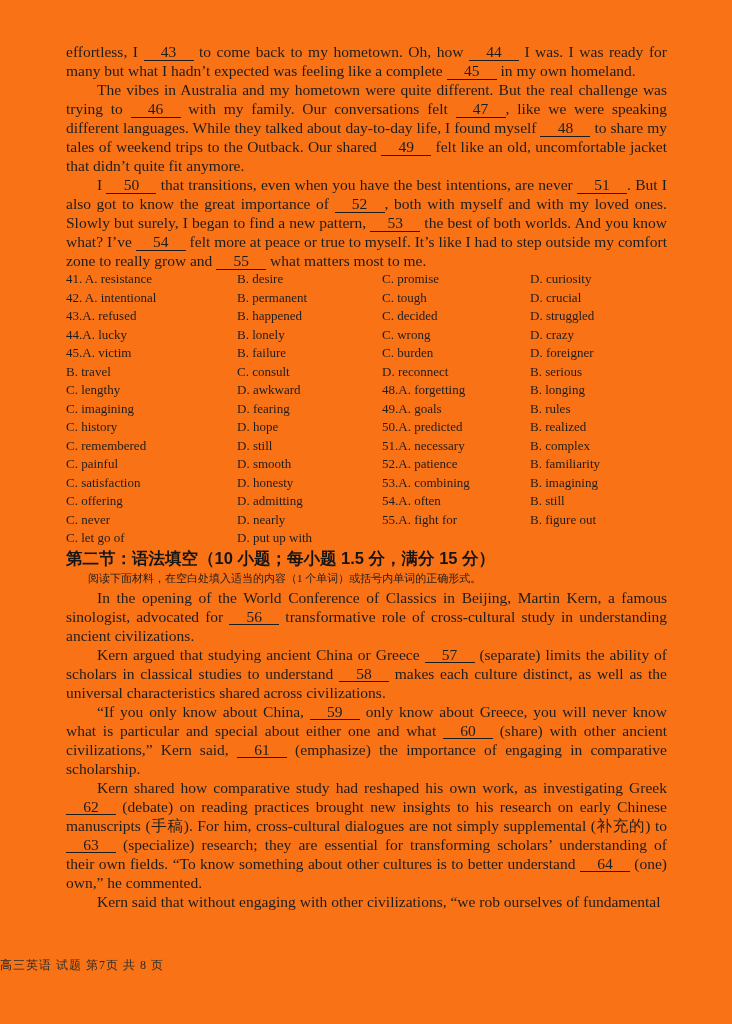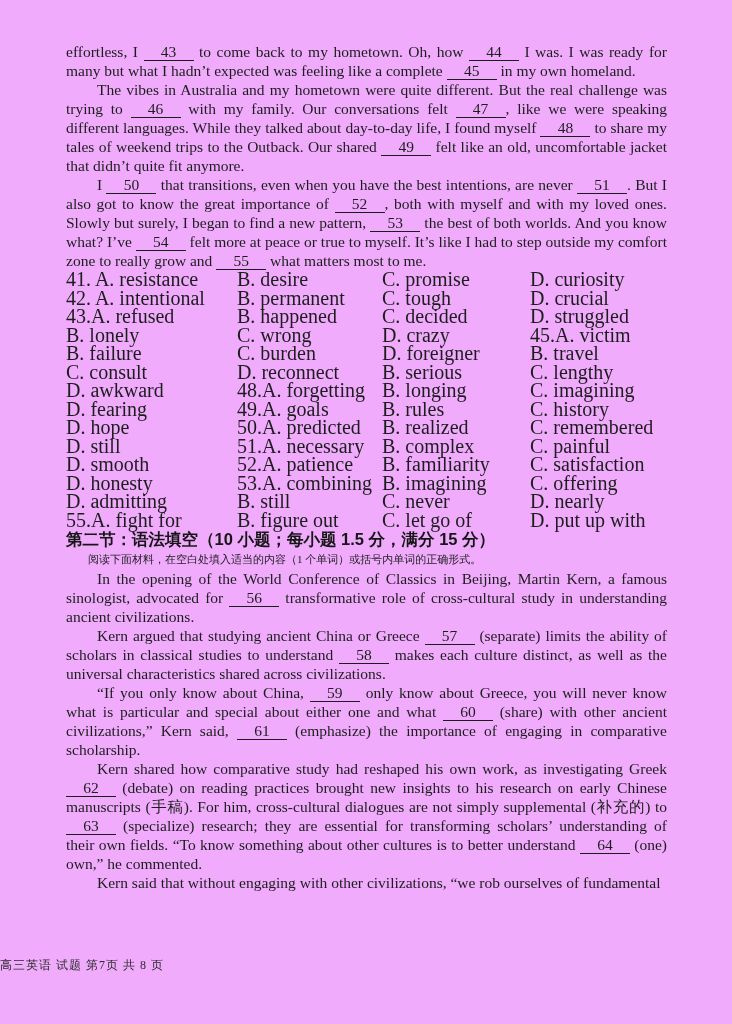--- a/index.html
+++ b/index.html
@@ -4,21 +4,21 @@
 <style>
   html,body{margin:0;padding:0;}
   body{
     width:732px;height:1024px;
     background:#e9e9e9;
     font-family:"Liberation Serif","DejaVu Serif",serif;
   }
   .page{
     position:relative;
     width:732px;height:1024px;
-    background:#f0abfc;
+    background:#f97316;
     overflow:hidden;
     color:#1d1d1d;
   }
   .content{
     position:absolute;
     left:66px;top:42px;
     width:601px;
   }
   .para{
     margin:0;
@@ -33,21 +33,21 @@
     min-width:46px;
     padding:0 2px;
     text-align:center;
     text-indent:0;
     border-bottom:1.5px solid #1c1c1c;
     line-height:1.02;
   }
   .options{
     display:grid;
     grid-template-columns:171px 145px 148px auto;
-    font-size:20px;
+    font-size:13px;
     line-height:18.5px;
   }
   .options .cell{
     white-space:nowrap;
     overflow:visible;
   }
   .part-title{
     margin:6px 0 1px 0;
     text-align:center;
     font-weight:bold;
@@ -94,20 +94,21 @@
         <span class="cell">C. promise</span>
         <span class="cell">D. curiosity</span>
       <span class="cell">42. A. intentional</span>
         <span class="cell">B. permanent</span>
         <span class="cell">C. tough</span>
         <span class="cell">D. crucial</span>
       <span class="cell">43.A. refused</span>
         <span class="cell">B. happened</span>
         <span class="cell">C. decided</span>
         <span class="cell">D. struggled</span>
+      <span class="cell">44.A. lucky</span>
         <span class="cell">B. lonely</span>
         <span class="cell">C. wrong</span>
         <span class="cell">D. crazy</span>
       <span class="cell">45.A. victim</span>
         <span class="cell">B. failure</span>
         <span class="cell">C. burden</span>
         <span class="cell">D. foreigner</span>
         <span class="cell">B. travel</span>
         <span class="cell">C. consult</span>
         <span class="cell">D. reconnect</span>
@@ -131,20 +132,21 @@
         <span class="cell">C. painful</span>
         <span class="cell">D. smooth</span>
       <span class="cell">52.A. patience</span>
         <span class="cell">B. familiarity</span>
         <span class="cell">C. satisfaction</span>
         <span class="cell">D. honesty</span>
       <span class="cell">53.A. combining</span>
         <span class="cell">B. imagining</span>
         <span class="cell">C. offering</span>
         <span class="cell">D. admitting</span>
+      <span class="cell">54.A. often</span>
         <span class="cell">B. still</span>
         <span class="cell">C. never</span>
         <span class="cell">D. nearly</span>
       <span class="cell">55.A. fight for</span>
         <span class="cell">B. figure out</span>
         <span class="cell">C. let go of</span>
         <span class="cell">D. put up with</span>
     </div>
 
     <div class="section-heading">第二节：语法填空（10 小题；每小题 1.5 分，满分 15 分）</div>

